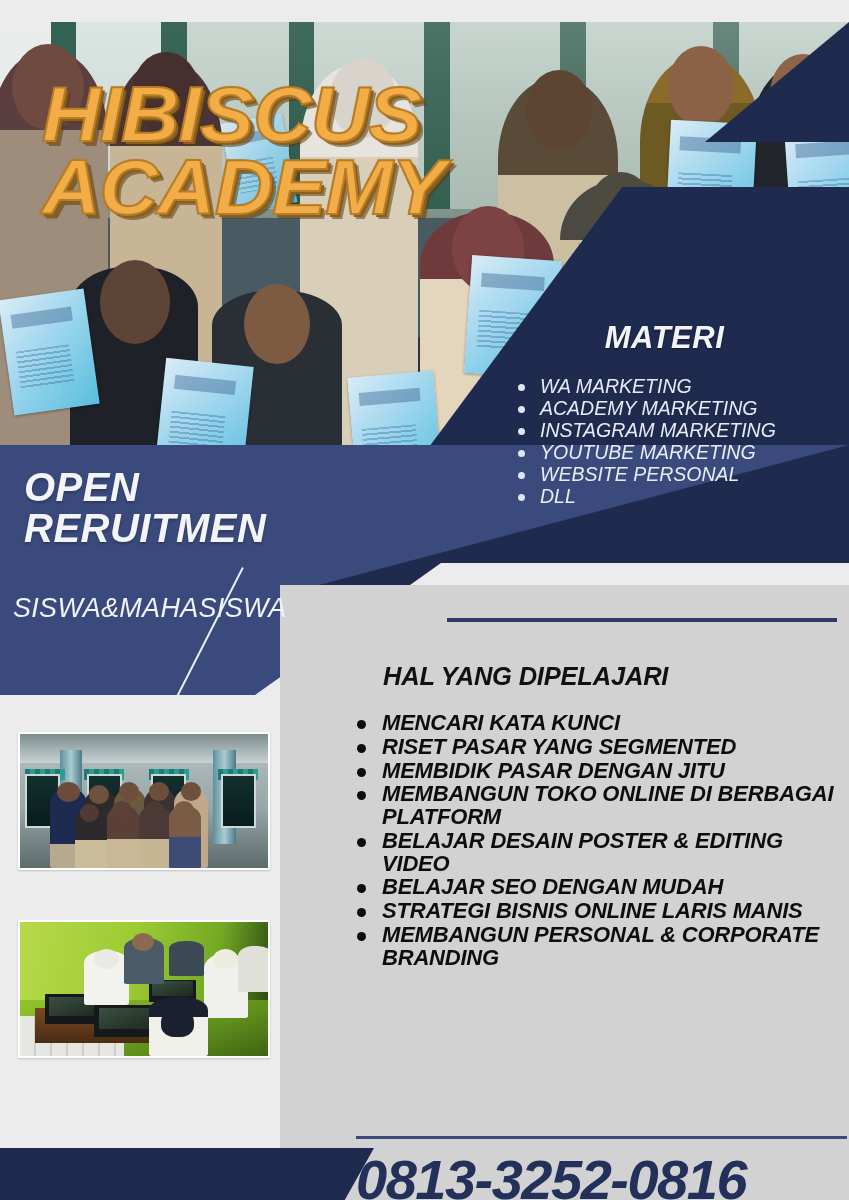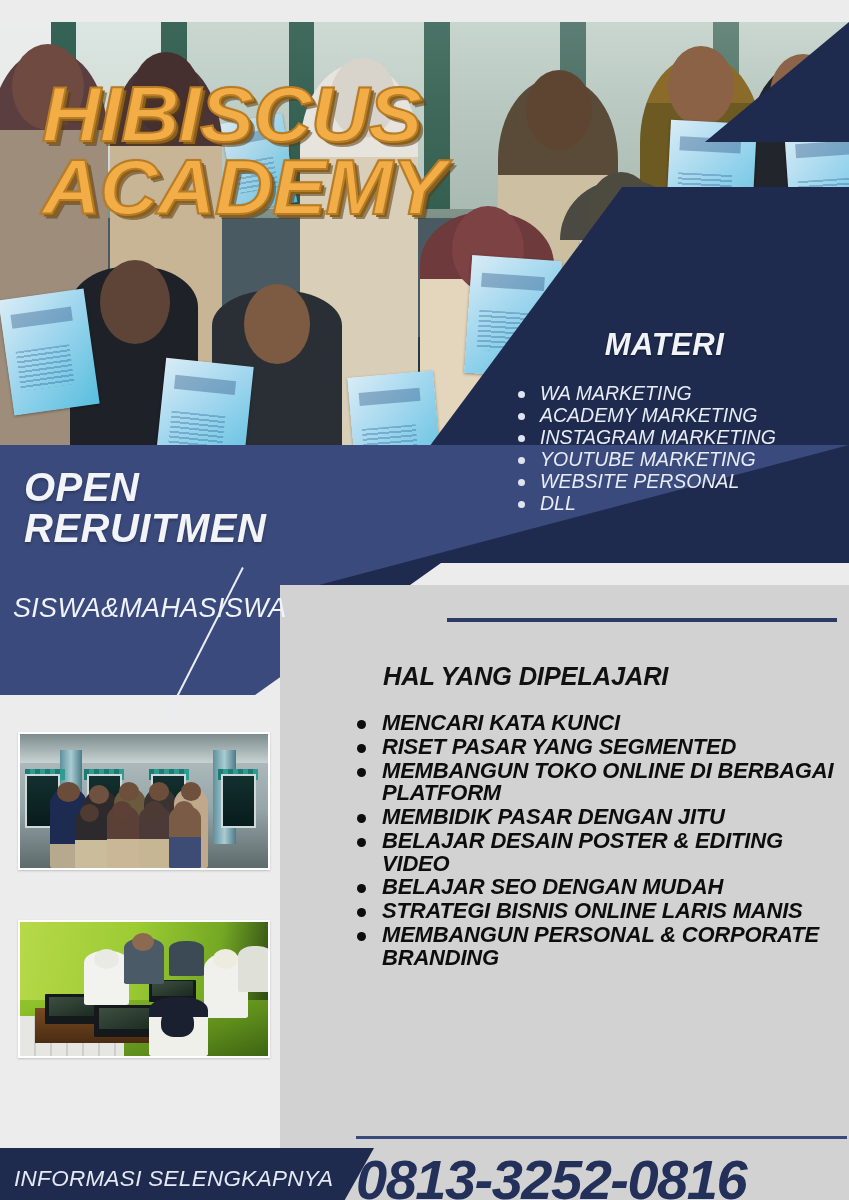--- a/index.html
+++ b/index.html
@@ -43,21 +43,21 @@
      background:repeating-linear-gradient(180deg, rgba(30,80,130,.3) 0 2px, transparent 2px 5px); }
 
   
   .hero-wedge-tr { position:absolute; right:0; top:0; width:200px; height:120px;
      background:#1e2a4e; clip-path:polygon(100% 0,100% 100%,28% 100%, 100% 0); }
   
   .hero-wedge-br { position:absolute; right:0; bottom:0; width:420px; height:260px;
      background:#1e2a4e; clip-path:polygon(100% 0, 100% 100%, 0 100%, 46% 0); }
 
   
-  .materi { position:absolute; left:508px; top:327px; width:341px; z-index:6; }
+  .materi { position:absolute; left:508px; top:320px; width:341px; z-index:6; }
   .materi-title {
     font-size:31px; font-weight:bold; font-style:italic; color:#f1f3f7;
     letter-spacing:.5px; text-align:center; margin-left:-28px;
     text-shadow:0 1px 2px rgba(0,0,0,.4);
   }
   .materi-list { list-style:none; margin-top:19px; }
   .materi-list li {
     position:relative; color:#e8ecf5; font-style:italic; font-size:19.5px;
     line-height:1.13; padding-left:32px; white-space:nowrap;
   }
@@ -262,22 +262,22 @@
     <div class="target-text">
       <div>SISWA&amp;MAHASISWA</div>
     </div>
   </div>
 
   <div class="hr-nav"></div>
   <div class="dipelajari-title">HAL YANG DIPELAJARI</div>
   <ul class="dipelajari-list">
     <li>MENCARI KATA KUNCI</li>
     <li>RISET PASAR YANG SEGMENTED</li>
+    <li>MEMBIDIK PASAR DENGAN JITU</li>
     <li>MEMBANGUN TOKO ONLINE DI BERBAGAI PLATFORM</li>
-    <li>MEMBIDIK PASAR DENGAN JITU</li>
     <li>BELAJAR DESAIN POSTER &amp; EDITING VIDEO</li>
     <li>BELAJAR SEO DENGAN MUDAH</li>
     <li>STRATEGI BISNIS ONLINE LARIS MANIS</li>
     <li>MEMBANGUN PERSONAL &amp; CORPORATE BRANDING</li>
   </ul>
 
   <div class="photo-card" id="photo1">
     <div class="ph-inner">
       <div class="p1"></div>
       <div class="p1-roof"></div>
@@ -335,16 +335,15 @@
       <div class="head" style="left:78%;top:20%;width:10%;height:15%;background:#eceddf;"></div>
       <div class="p2-per" style="left:88%;top:18%;width:14%;height:34%;background:linear-gradient(180deg,#dfe0d8 0 100%);"></div>
       <div class="p2-per" style="left:52%;bottom:0;width:24%;height:44%;background:linear-gradient(180deg,#1b2030 0 34%,#eef0e9 34% 100%);"></div>
       <div class="head" style="left:57%;top:64%;width:13%;height:22%;background:#1b2030;border-radius:48% 48% 40% 40%;"></div>
       <div class="p2-per" style="left:60%;top:14%;width:14%;height:26%;background:linear-gradient(180deg,#3c4a56 0 100%);"></div>
     </div>
   </div>
 
   <div class="foot-rule"></div>
   <div class="foot-bar"></div>
-  <div class="foot-label">INFORMASI SELENGKAPNYA</div>
   <div class="phone">0813-3252-0816</div>
 
 </div>
 
 </body></html>

